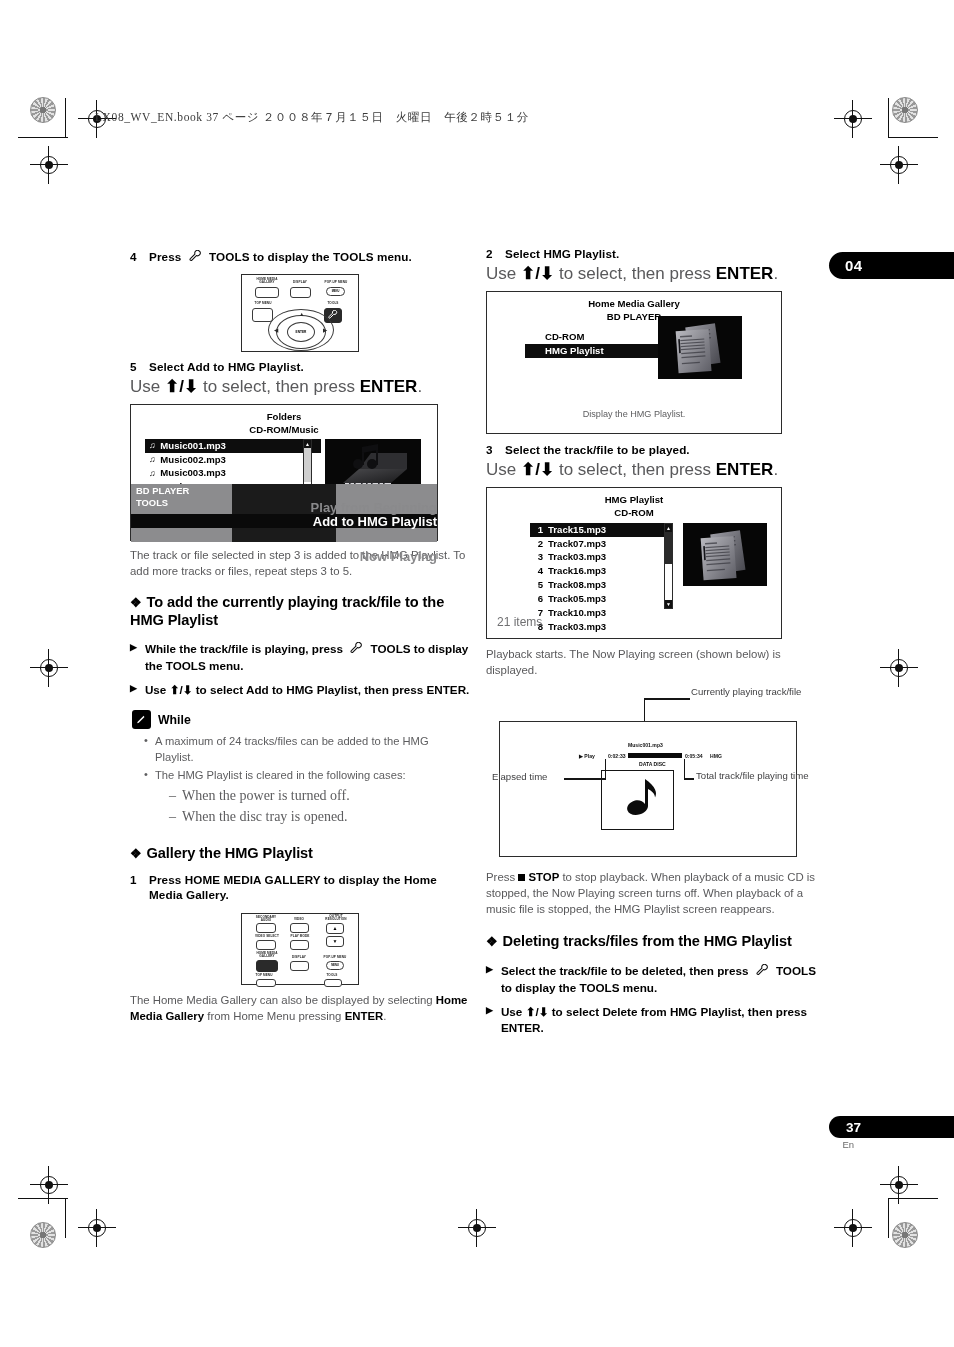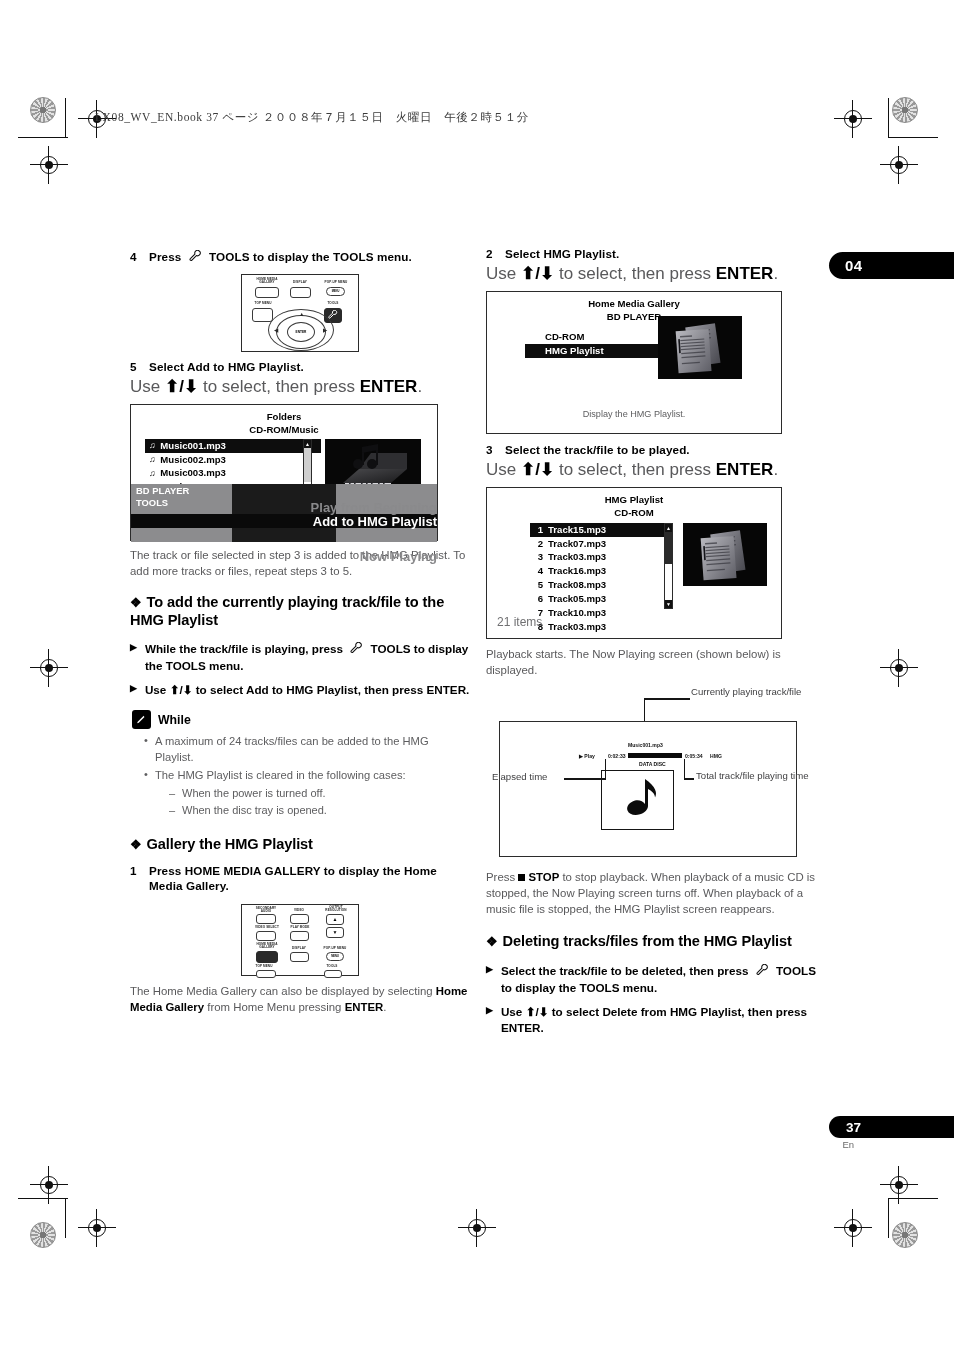--- a/index.html
+++ b/index.html
@@ -109,21 +109,21 @@
   }
   .note-title{font-weight:bold;font-size:12.3px;}
   ul.note-list{margin:0 0 0 14px;padding:0;list-style:none;}
   ul.note-list>li{
     font-size:11.2px;color:#5d5d5f;line-height:1.42;position:relative;
     padding-left:11px;margin-bottom:2px;
   }
   ul.note-list>li:before{content:"\2022";position:absolute;left:0;top:-1px;font-size:11px;}
   ul.sub-dash{margin:1px 0 0 14px;padding:0;list-style:none;}
   ul.sub-dash>li{
-    font-size:11px;color:#5d5d5f;line-height:1.5;position:relative;padding-left:13px;
+    font-size:14px;color:#5d5d5f;line-height:1.5;position:relative;padding-left:13px;font-family:Liberation Serif, serif;
   }
   ul.sub-dash>li:before{content:"\2013";position:absolute;left:0;top:0;}
 
   
   .remote-wrap{display:flex;justify-content:center;margin:7px 0 8px 0;}
   .remote{
     width:118px;height:78px;border:1.2px solid #2b2b2b;background:#fff;position:relative;
   }
   .remote.rm2{width:118px;height:72px;}
   .rbtn{

